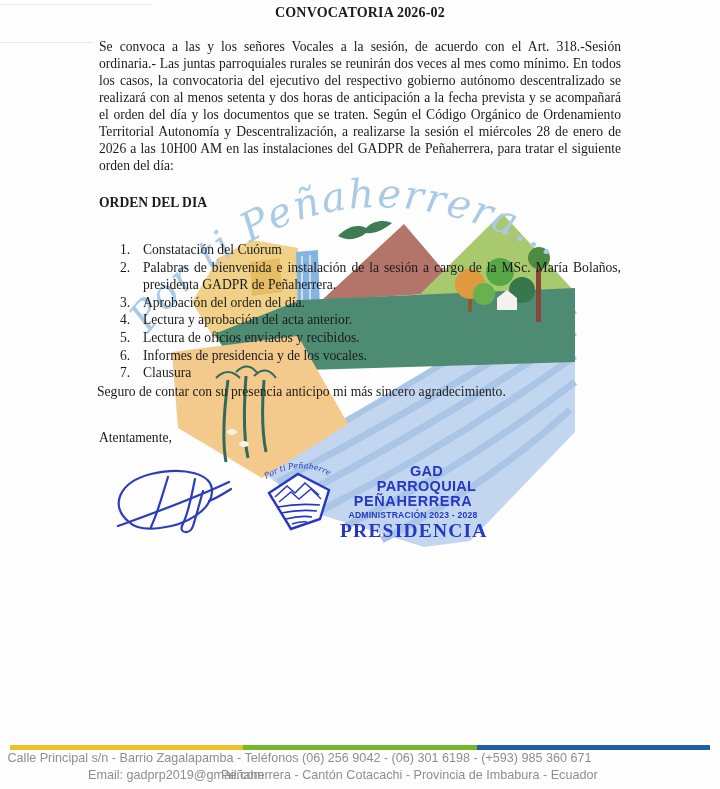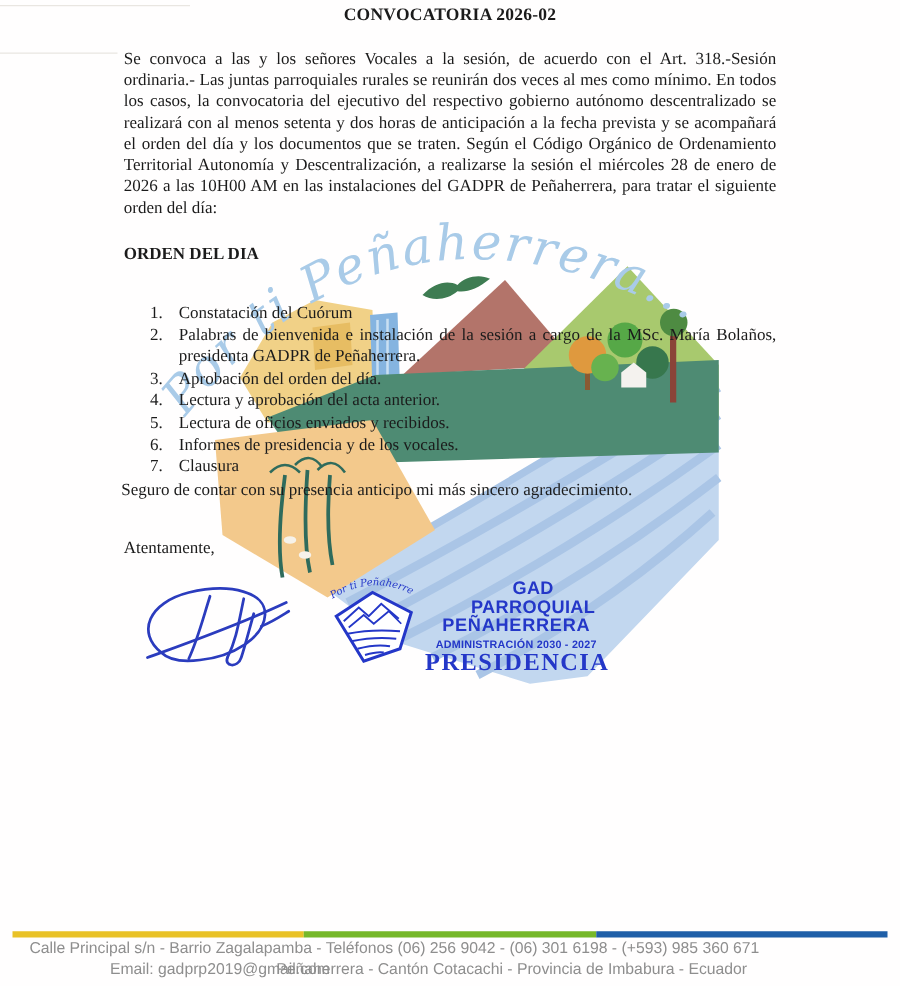--- a/index.html
+++ b/index.html
@@ -45,21 +45,21 @@
             letter-spacing:1.2px;margin-top:2px;}
 
   
   .footer-bar{position:absolute;top:745px;left:10px;right:10px;height:5px;display:flex;}
   .footer-bar span{flex:1;}
   .fb-yellow{background:#e9c227;}
   .fb-green{background:#76b82a;}
   .fb-blue{background:#1f5fa8;}
   .footer-text{position:absolute;font-family:"Liberation Sans", sans-serif;
                color:#8e8e8e;font-size:12.6px;white-space:nowrap;}
-  .f-address{top:751px;left:0;width:599px;text-align:center;padding-left:16px;}
+  .f-address{top:751px;left:0;width:599px;text-align:center;}
   .f-email{top:768px;left:88px;}
   .f-location{top:768px;left:221px;}
 </style>
 </head>
 <body>
 
 <div class="page">
 
   <div class="scan-line a"></div>
   <div class="scan-line b"></div>
@@ -172,21 +172,21 @@
           <path d="M 15 43 L 27 33 L 35 40 L 47 30 L 57 40" stroke-width="1.4"></path>
           <path d="M 14 48 Q 34 44 56 46" stroke-width="1.6"></path>
           <path d="M 17 54 Q 36 50 53 52" stroke-width="1.6"></path>
           <path d="M 22 60 Q 37 56 48 58" stroke-width="1.6"></path>
           <path d="M 28 65 Q 38 62 43 63" stroke-width="1.6"></path>
         </g>
       </svg>
       <div class="stamp-text">
         <div class="stamp-l1">GAD PARROQUIAL</div>
         <div class="stamp-l2">PEÑAHERRERA</div>
-        <div class="stamp-l3">ADMINISTRACIÓN 2030 - 2027</div>
+        <div class="stamp-l3">ADMINISTRACIÓN 2023 - 2028</div>
         <div class="stamp-l4">PRESIDENCIA</div>
       </div>
     </div>
   </div>
 
   <div class="footer-bar">
     <span class="fb-yellow"></span>
     <span class="fb-green"></span>
     <span class="fb-blue"></span>
   </div>

